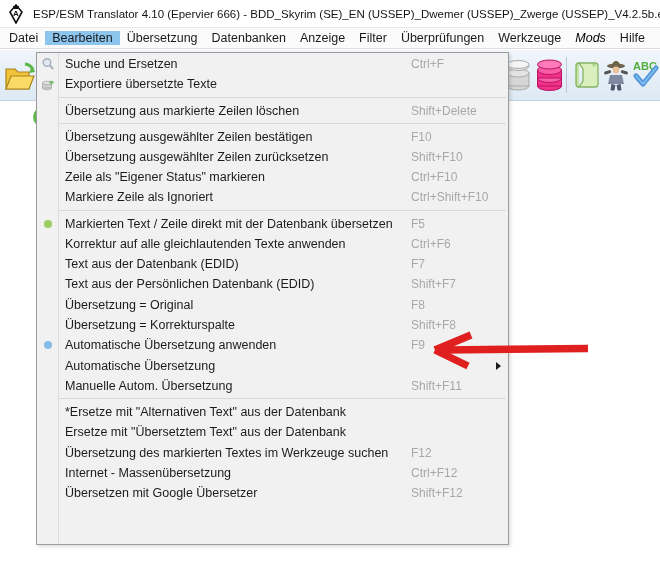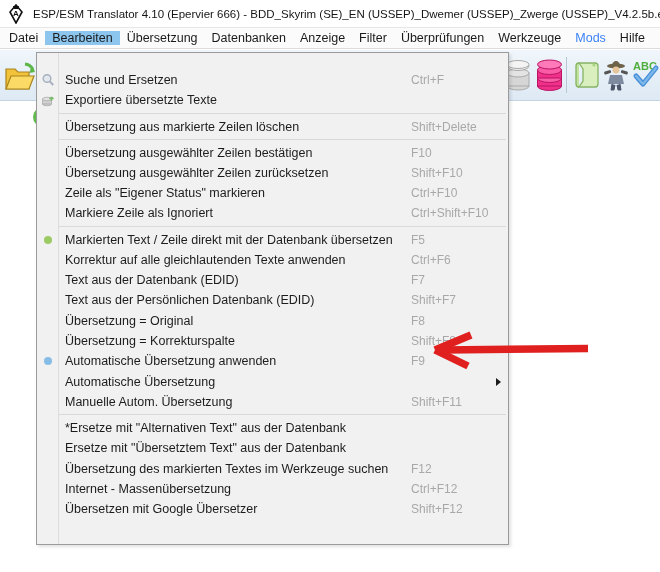--- a/index.html
+++ b/index.html
@@ -18,40 +18,40 @@
   
   .menubar{
     position:absolute;left:0;top:27px;width:660px;height:22px;
     background:#fbfbfb;border-top:1px solid #e7e7e7;border-bottom:1px solid #dcdcdc;
     display:flex;align-items:center;padding-left:2px;box-sizing:border-box;
   }
   .mb-item{
     display:flex;align-items:center;padding:0 7px;font-size:12.5px;color:#1a1a1a;cursor:default;
   }
   .mb-item.active{background:#8cc5ee;}
-  .mb-item.disabled{color:#3b82f6;}
+  .mb-item.disabled{color:#000000;font-style:italic;}
   
   .toolbar{
     position:absolute;left:0;top:50px;width:660px;height:50px;
     background:linear-gradient(#f0f6fb,#dde9f4);
     border-bottom:1px solid #c6d3e2;
   }
   .tb-btn{position:absolute;top:4px;width:34px;height:42px;display:flex;align-items:center;justify-content:center;}
   .tb-sep{position:absolute;top:7px;width:1px;height:36px;background:#b9c6d6;}
   .hidden-circle-icon{
     position:absolute;left:33px;top:57px;width:20px;height:20px;border-radius:50%;
     border:3px solid #62b94e;background:#eef7ea;box-sizing:border-box;z-index:1;
   }
   .abc-icon{position:relative;width:28px;height:30px;}
   .abc-icon .abc-txt{position:absolute;left:1px;top:0;font-size:11px;font-weight:bold;color:#4fae3d;letter-spacing:0px;}
   
   .menu{
     position:absolute;left:36px;top:52px;width:473px;height:493px;
     background:#f1f1f1;border:1px solid #9b9b9b;box-sizing:border-box;
-    z-index:10;padding-top:17px;box-shadow:2px 2px 3px rgba(0,0,0,0.12);
+    z-index:10;padding-top:1px;box-shadow:2px 2px 3px rgba(0,0,0,0.12);
   }
   .menu-gutter-line{position:absolute;left:21px;top:0;bottom:0;width:1px;background:#dddddd;}
   .menu-row{
     position:relative;height:20.3px;display:flex;align-items:center;
     padding-left:28px;font-size:12.5px;color:#1c1c1c;cursor:default;
   }
   .menu-row .shortcut{
     position:absolute;left:374px;top:0;height:100%;display:flex;align-items:center;
     color:#a8a8a8;font-size:12px;
   }

